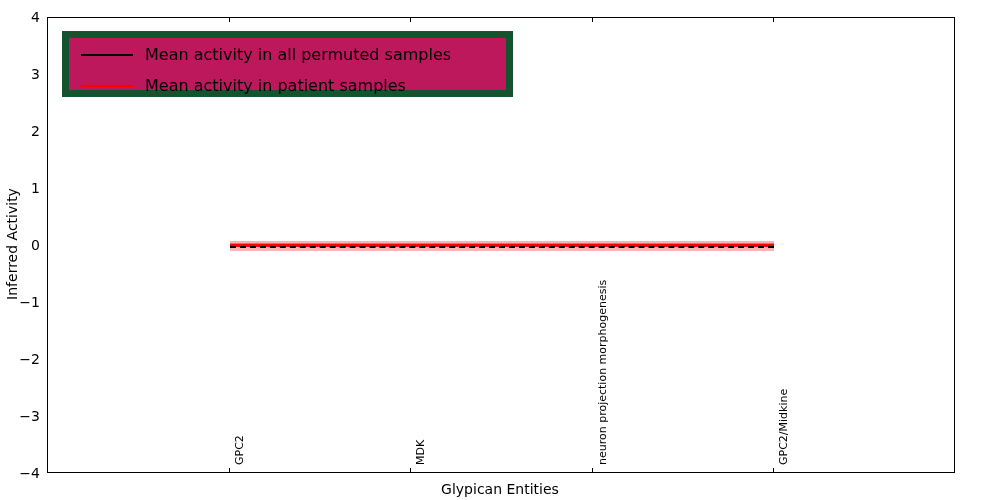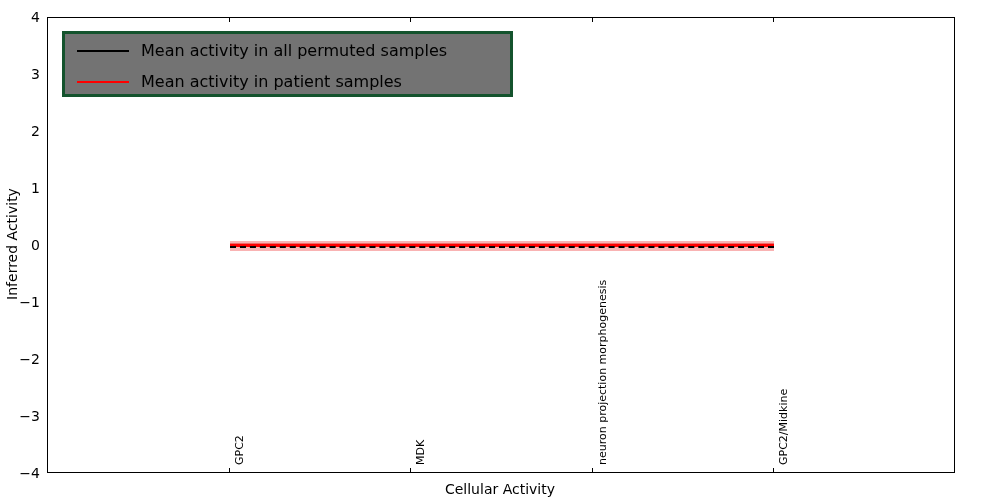--- a/index.html
+++ b/index.html
@@ -142,22 +142,22 @@
     border-top: 2px dashed #000000;
   }
 
   
   #legend {
     position: absolute;
     left: 62px;
     top: 31px;
     width: 451px;
     height: 66px;
-    border: 3px solid #14532d;
-    background: #737373;
+    border: 7px solid #14532d;
+    background: #be185d;
     box-sizing: border-box;
   }
   .legend-row {
     position: absolute;
     left: 0;
     width: 100%;
     height: 30px;
   }
   .legend-swatch {
     position: absolute;
@@ -229,21 +229,21 @@
       <div class="xtick-mark-top" style="left: 410.2px;"></div>
       <div class="xtick-label" style="left: 415.2px; top: 465px;">MDK</div>
       <div class="xtick-mark" style="left: 591.8px;"></div>
       <div class="xtick-mark-top" style="left: 591.8px;"></div>
       <div class="xtick-label" style="left: 596.8px; top: 465px;">neuron projection morphogenesis</div>
       <div class="xtick-mark" style="left: 773.4px;"></div>
       <div class="xtick-mark-top" style="left: 773.4px;"></div>
       <div class="xtick-label" style="left: 778.4px; top: 465px;">GPC2/Midkine</div>
     </div>
 
-  <div id="xlabel">Cellular Activity</div>
+  <div id="xlabel">Glypican Entities</div>
 
   <div id="legend">
     <div class="legend-row" style="top:2px;">
       <div class="legend-swatch" style="background:#000000;"></div>
       <div class="legend-text">Mean activity in all permuted samples</div>
     </div>
     <div class="legend-row" style="top:33px;text-align:right;">
       <div class="legend-swatch" style="background:#ff0000;"></div>
       <div class="legend-text">Mean activity in patient samples</div>
     </div>

